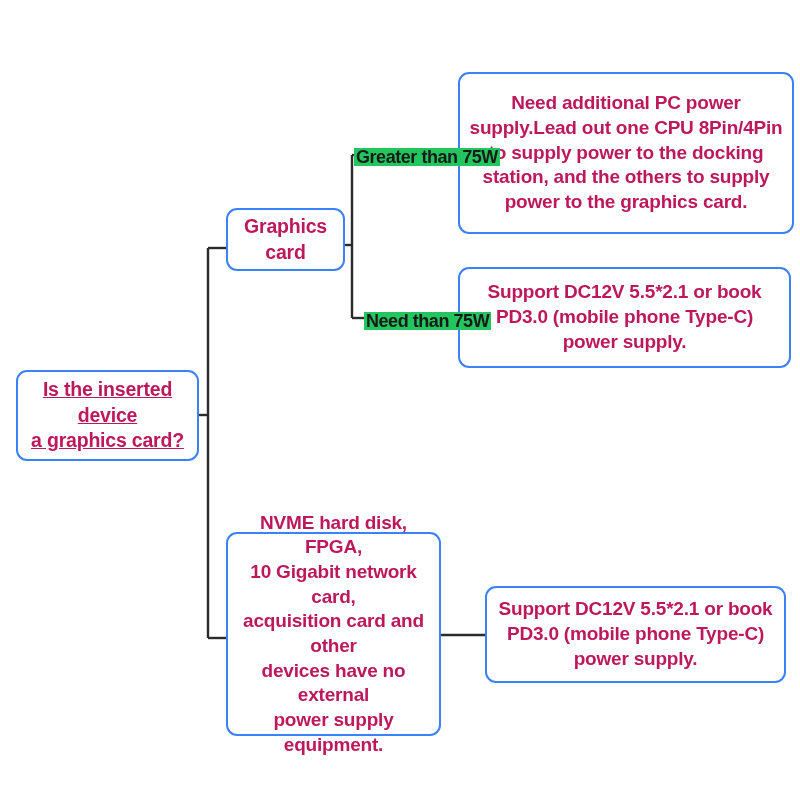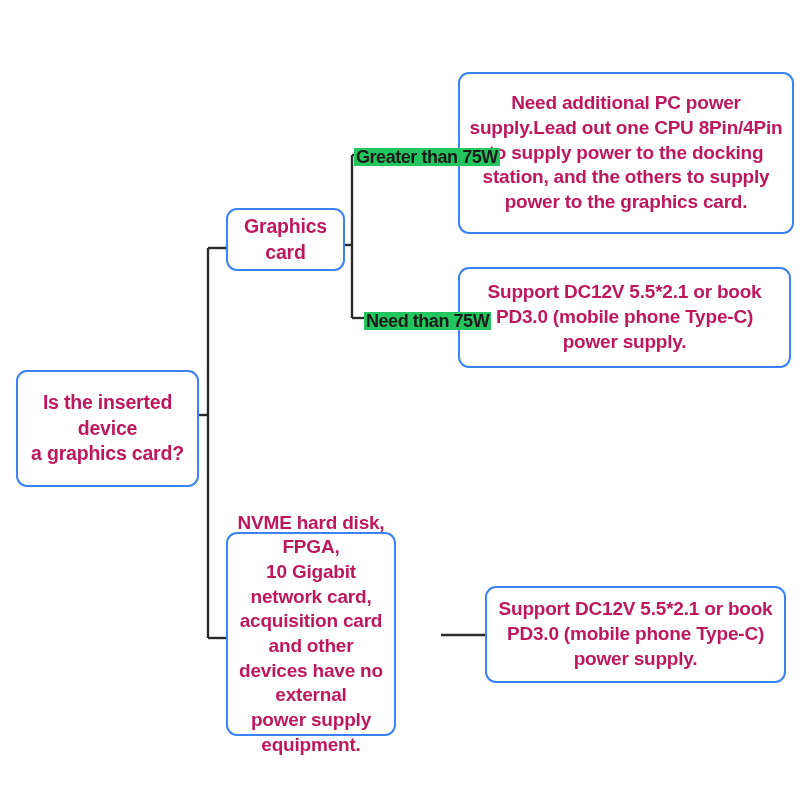--- a/index.html
+++ b/index.html
@@ -45,25 +45,25 @@
     padding: 2px 8px;
     z-index: 2;
   }
   .node .txt {
     display: block;
     width: 100%;
     white-space: pre-line;
   }
 
   
-  #node-root      { left: 16px;  top: 370px; width: 183px; height: 117px;  font-size: 19.5px; }
+  #node-root      { left: 16px;  top: 370px; width: 183px; height: 91px;  font-size: 19.5px; text-decoration: underline; }
   #node-gpu       { left: 226px; top: 208px; width: 119px; height: 63px;  font-size: 19.5px; }
   #node-gt75      { left: 458px; top: 72px;  width: 336px; height: 162px; font-size: 19px;  }
   #node-lt75      { left: 458px; top: 267px; width: 333px; height: 101px; font-size: 19px;  }
-  #node-other     { left: 226px; top: 532px; width: 170px; height: 204px; font-size: 19px;  }
+  #node-other     { left: 226px; top: 532px; width: 215px; height: 204px; font-size: 19px;  }
   #node-other-sup { left: 485px; top: 586px; width: 301px; height: 97px;  font-size: 19px;  }
 
   
   .edge-label {
     position: absolute;
     background: #22c55e;
     font-size: 18px;
     font-weight: 600;
     letter-spacing: -0.45px;
     color: #1a1a1a;

